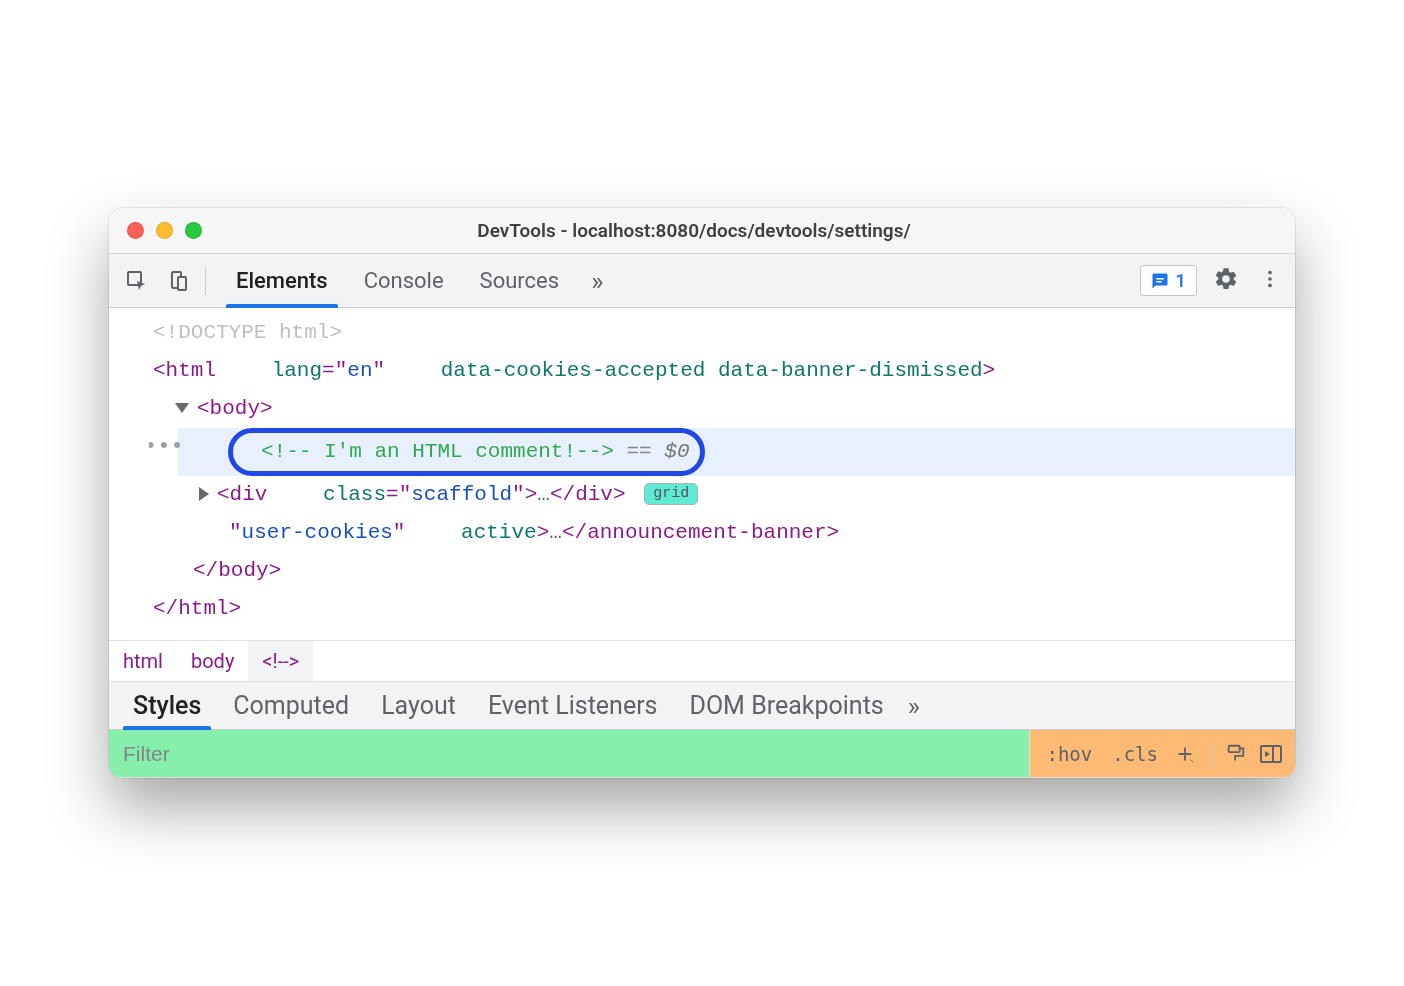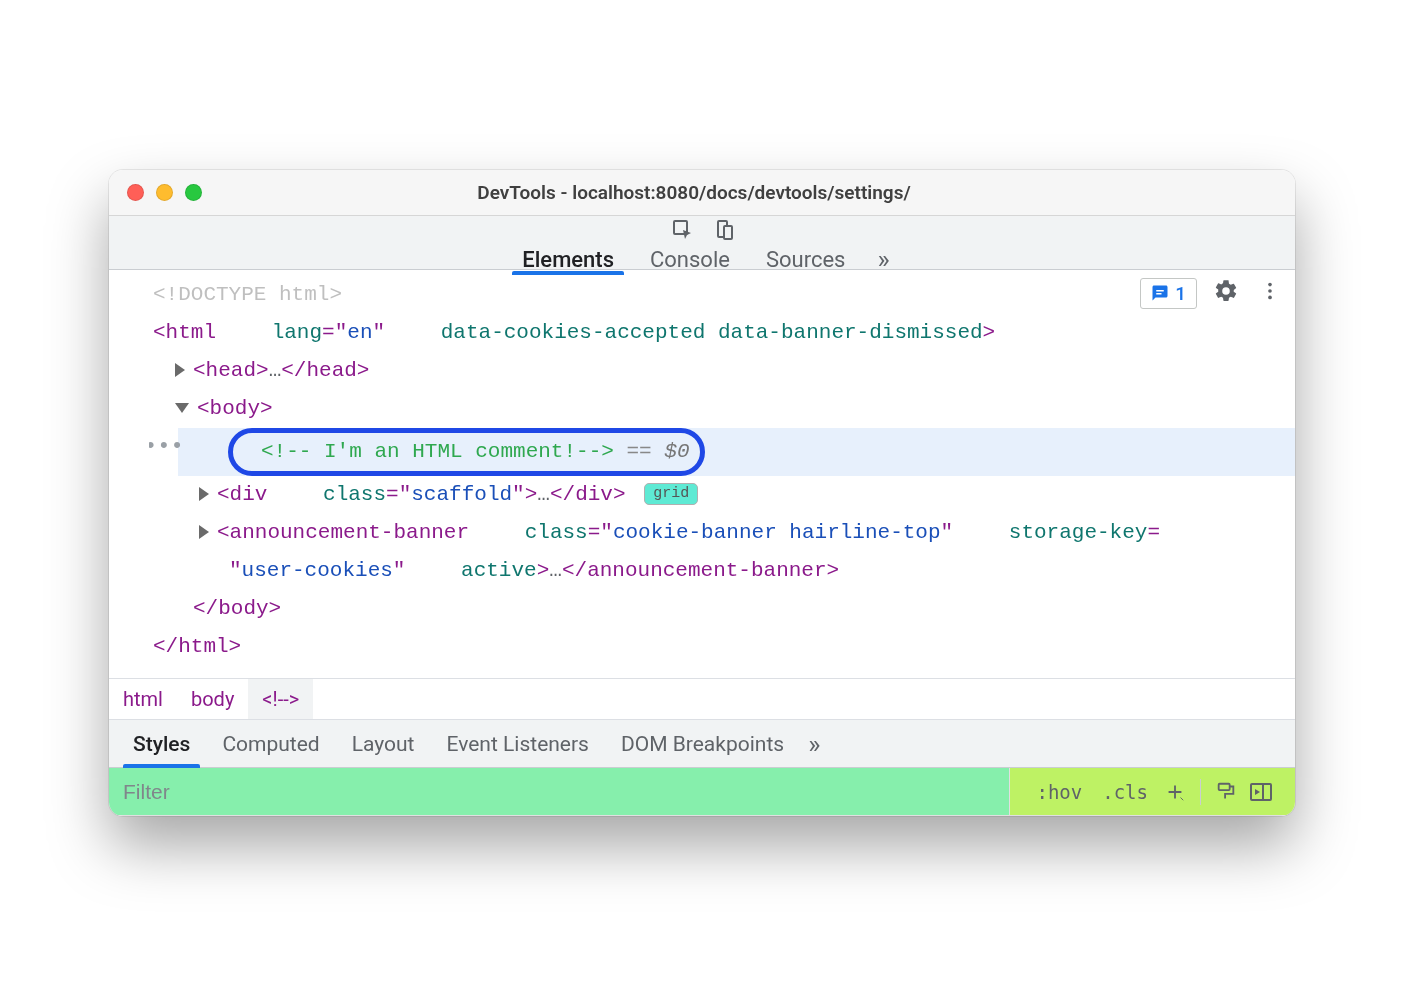--- a/index.html
+++ b/index.html
@@ -49,21 +49,20 @@
     pointer-events: none;
   }
   
   .toolbar {
     height: 54px;
     background: #f1f3f4;
     border-bottom: 1px solid #cacdd1;
     display: flex;
     align-items: center;
     padding: 0 10px 0 14px;
-    flex-direction: column;
   }
   .tool-icons { display: flex; align-items: center; gap: 14px; }
   .tool-icon { width: 28px; height: 28px; display: flex; align-items: center; justify-content: center; color: #5f6368; cursor: pointer; }
   .vdiv { width: 1px; height: 28px; background: #cacdd1; margin: 0 12px; }
   .tabs { display: flex; align-items: stretch; height: 100%; }
   .tab {
     padding: 0 18px;
     display: flex;
     align-items: center;
     font-size: 22px;
@@ -155,21 +154,21 @@
   .subtabs {
     display: flex;
     align-items: center;
     background: #f1f3f4;
     border-bottom: 1px solid #cacdd1;
     height: 48px;
     padding: 0 8px;
   }
   .subtab {
     padding: 0 16px;
-    font-size: 21px;
+    font-size: 25px;
     color: #5f6368;
     display: flex; align-items: center; height: 100%;
     cursor: pointer; position: relative;
   }
   .subtab.active { color: #202124; font-weight: 500; }
   .subtab.active::after {
     content: ""; position: absolute; left: 6px; right: 6px; bottom: -1px;
     height: 4px; background: #1a73e8; border-radius: 2px 2px 0 0;
   }
   .sub-more { margin-left: 8px; font-size: 26px; color: #5f6368; cursor: pointer; }
@@ -186,23 +185,23 @@
     outline: none;
     font-size: 21px;
     color: #202124;
     padding: 0 14px;
     height: 100%;
     background: #86efac;
   }
   .filter-input::placeholder { color: #80868b; }
   .filter-btns {
     display: flex; align-items: center; gap: 8px;
-    background: #bef264;
+    background: #fdba74;
     height: 100%;
-    padding: 0 20px;
+    padding: 0 10px;
     border-left: 1px solid #e0e0e0;
   }
   .fbtn { font-size: 19px; color: #5f6368; padding: 4px 6px; cursor: pointer; font-family: Menlo, Monaco, monospace; }
   .ficon { color: #5f6368; cursor: pointer; padding: 2px; display: flex; align-items: center; }
   .fdiv { width: 1px; height: 26px; background: #cacdd1; margin: 0 4px; }
 </style>
 </head>
 <body>
 
 <div class="window">
@@ -265,41 +264,33 @@
   <div class="dom-container">
     <div class="gutter"></div>
     <div class="tree">
       <div class="row"><span class="c-muted">&lt;!DOCTYPE html&gt;</span></div>
       <div class="row">
         <span class="c-tag">&lt;<span>html</span></span>
         <span class="c-attr"> lang</span><span class="c-tag">=</span><span class="c-tag">"</span><span class="c-val">en</span><span class="c-tag">"</span>
         <span class="c-attr"> <span>data-cookies-accepted data-banner-dismissed</span></span><span class="c-tag">&gt;</span>
       </div>
       <div class="row" style="padding-left:26px">
-        <span class="tri right"></span><span class="c-tag">&lt;head&gt;</span><span class="c-ell">…</span><span class="c-tag">&lt;/head&gt;</span>
-      </div>
-      <div class="row" style="padding-left:26px">
         <span class="tri down"></span><span class="c-tag">&lt;body&gt;</span>
       </div>
       <div class="row selected" style="padding-left:50px;position:relative">
         <span class="sel-dots" style="left:-34px">•••</span>
         <span class="highlight-box">
           <span class="noarr"></span><span class="c-comment">&lt;!-- I'm an HTML comment!--&gt;</span>
           <span class="c-eq"> <span>==</span> </span><span class="c-var">$0</span>
         </span>
       </div>
       <div class="row" style="padding-left:50px">
         <span class="tri right"></span><span class="c-tag">&lt;<span>div</span></span>
         <span class="c-attr"> class</span><span class="c-tag">="</span><span class="c-val">scaffold</span><span class="c-tag">"&gt;</span><span class="c-ell">…</span><span class="c-tag">&lt;/<span>div</span>&gt;</span>
         <span class="grid-badge">grid</span>
-      </div>
-      <div class="row" style="padding-left:50px">
-        <span class="tri right"></span><span class="c-tag">&lt;<span>announcement-banner</span></span>
-        <span class="c-attr"> class</span><span class="c-tag">="</span><span class="c-val">cookie-banner hairline-top</span><span class="c-tag">"</span>
-        <span class="c-attr"> <span>storage-key</span></span><span class="c-tag">=</span>
       </div>
       <div class="row" style="padding-left:80px">
         <span class="c-tag">"</span><span class="c-val">user-cookies</span><span class="c-tag">"</span>
         <span class="c-attr"> <span>active</span></span><span class="c-tag">&gt;</span><span class="c-ell">…</span><span class="c-tag">&lt;/<span>announcement-banner</span>&gt;</span>
       </div>
       <div class="row" style="padding-left:44px"><span class="c-tag">&lt;/body&gt;</span></div>
       <div class="row" style="padding-left:4px"><span class="c-tag">&lt;/html&gt;</span></div>
     </div>
   </div>
 

